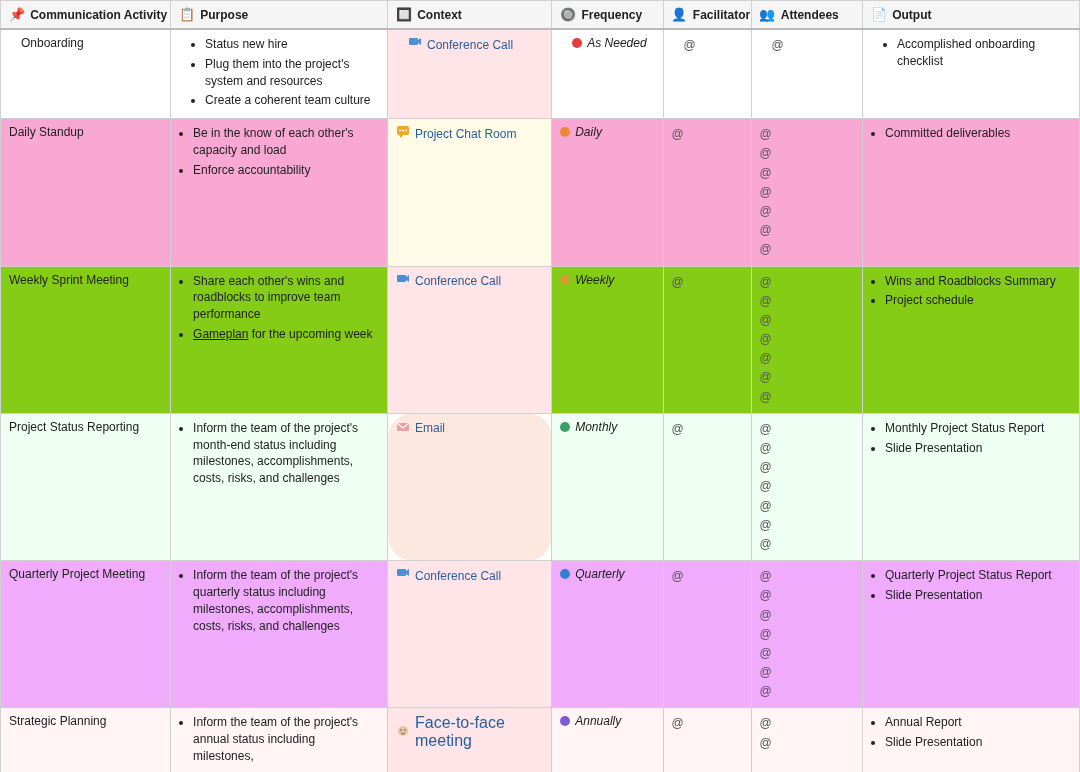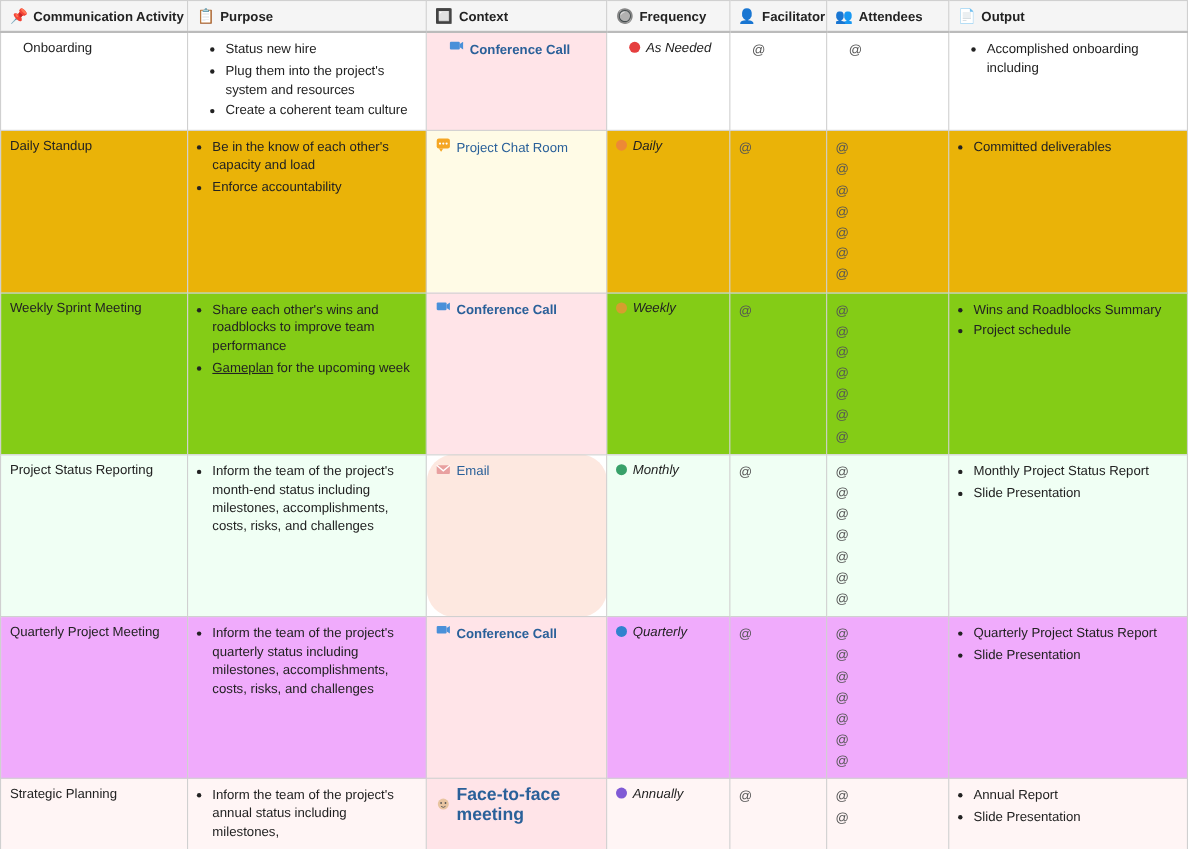--- a/index.html
+++ b/index.html
@@ -39,28 +39,28 @@
     .col-activity { width: 145px; }
     .col-purpose  { width: 185px; }
     .col-context  { width: 140px; }
     .col-freq     { width: 95px; }
     .col-facil    { width: 75px; }
     .col-attend   { width: 95px; }
     .col-output   { width: 185px; }
 
     
     tr.row-onboarding td { background: #fff; padding-left: 20px; }
-    tr.row-standup td    { background: #eab308; }
+    tr.row-standup td    { background: #f9a8d4; }
     tr.row-sprint td     { background: #84cc16; }
     tr.row-status td     { background: #f0fff4; }
     tr.row-quarterly td  { background: #f0abfc; }
     tr.row-strategic td  { background: #fff5f5; }
 
     
-    .ctx-pink    { background: #ffe4e8 !important; font-weight: bold; }
+    .ctx-pink    { background: #ffe4e8 !important; }
     .ctx-yellow  { background: #fffbe6 !important; }
     .ctx-peach   { background: #fde8e0 !important; border-radius: 25px; }
 
     .activity-name {
       font-size: 12px;
       color: #222;
     }
     ul.purpose-list {
       padding-left: 14px;
       list-style: disc;
@@ -199,21 +199,21 @@
             </div>
           </td>
           <td class="col-facil">
             <div class="at-sign">@</div>
           </td>
           <td class="col-attend">
             <div class="at-sign">@</div>
           </td>
           <td class="col-output">
             <ul class="output-list">
-              <li>Accomplished onboarding including</li>
+              <li>Accomplished onboarding checklist</li>
             </ul>
           </td>
         </tr>
         <tr class="row-standup">
           <td class="col-activity"><span class="activity-name">Daily Standup</span></td>
           <td class="col-purpose">
             <ul class="purpose-list">
               <li>Be in the know of each other's capacity and load</li>
               <li>Enforce accountability</li>
             </ul>

